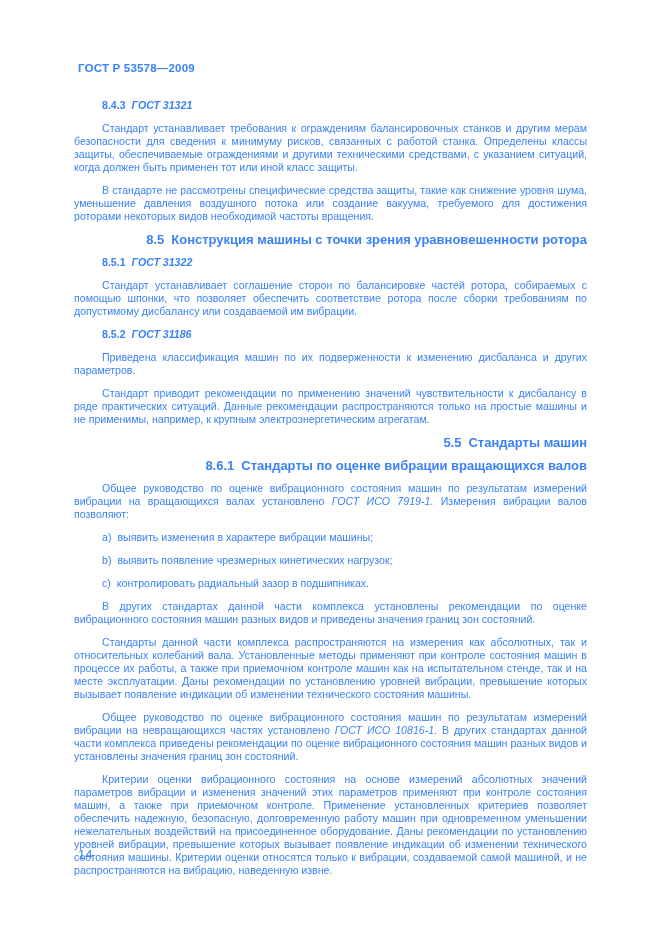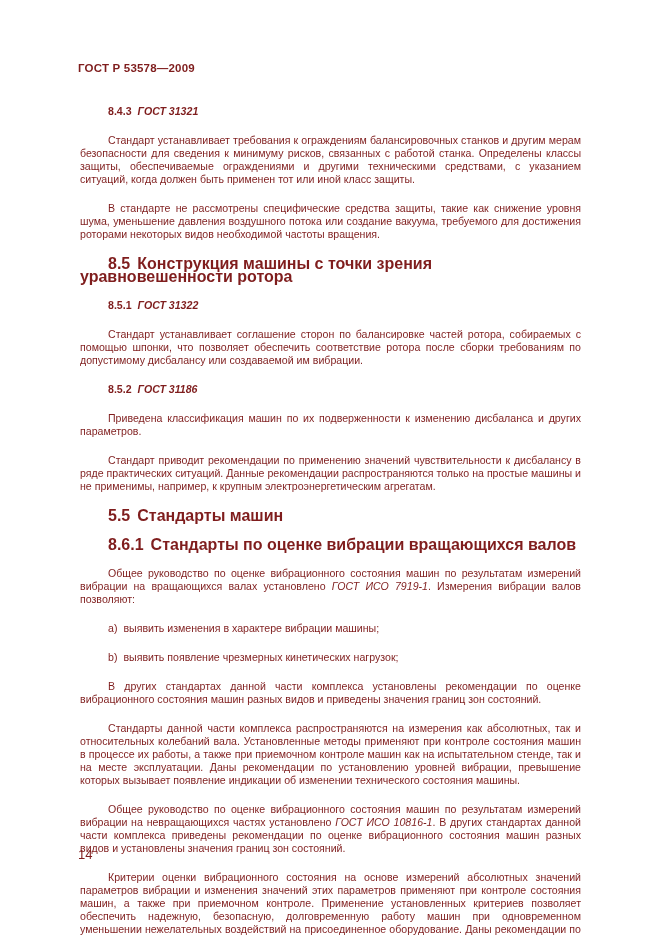--- a/index.html
+++ b/index.html
@@ -7,62 +7,62 @@
     padding: 0;
     background: #ffffff;
   }
   .page {
     position: relative;
     width: 661px;
     height: 936px;
     background: #ffffff;
     overflow: hidden;
     font-family: "Liberation Sans", sans-serif;
-    color: #7f1d1d;
+    color: #3b82f6;
   }
   .doc-header {
     position: absolute;
     top: 62px;
     left: 78px;
     font-size: 11.5px;
     font-weight: bold;
     letter-spacing: 0.2px;
     white-space: nowrap;
   }
   .doc-body {
     position: absolute;
     top: 89px;
     left: 64px;
     width: 533px;
     font-size: 10.6px;
     line-height: 13px;
     text-align: justify;
   }
   .doc-body p {
-    margin: 16px;
+    margin: 10px;
     text-indent: 28px;
   }
   .clause-heading {
     margin: 1px 0 0 0;
     font-weight: bold;
     text-indent: 28px;
     text-align: left;
     line-height: 13px;
   }
   .clause-heading .ref {
     font-style: italic;
     margin-left: 6px;
   }
   .section-heading {
     margin: 7px 0 4px 0;
     font-weight: bold;
     text-indent: 28px;
-    text-align: left;
+    text-align: right;
     line-height: 13px;
-    font-size: 16px;
+    font-size: 13px;
   }
   .section-heading .num {
     margin-right: 7px;
   }
   .list-item {
     margin: 0;
     text-indent: 28px;
   }
   .list-item .marker {
     margin-right: 6px;
@@ -101,20 +101,21 @@
     <p>Приведена классификация машин по их подверженности к изменению дисбаланса и других параметров.</p>
     <p>Стандарт приводит рекомендации по применению значений чувствительности к дисбалансу в ряде практических ситуаций. Данные рекомендации распространяются только на простые машины и не применимы, например, к крупным электроэнергетическим агрегатам.</p>
 
     <p class="section-heading"><span class="num">5.5</span><span>Стандарты машин</span></p>
 
     <p class="section-heading"><span class="num">8.6.1</span><span>Стандарты по оценке вибрации вращающихся валов</span></p>
     <p><span>Общее руководство по оценке вибрационного состояния машин по результатам измерений вибрации на вращающихся валах установлено </span><span class="std-ref">ГОСТ ИСО 7919-1</span><span>. Измерения вибрации валов позволяют:</span></p>
 
     <p class="list-item"><span class="marker">a)</span><span>выявить изменения в характере вибрации машины;</span></p>
     <p class="list-item"><span class="marker">b)</span><span>выявить появление чрезмерных кинетических нагрузок;</span></p>
+    <p class="list-item"><span class="marker">c)</span><span>контролировать радиальный зазор в подшипниках.</span></p>
 
     <p>В других стандартах данной части комплекса установлены рекомендации по оценке вибрационного состояния машин разных видов и приведены значения границ зон состояний.</p>
     <p>Стандарты данной части комплекса распространяются на измерения как абсолютных, так и относительных колебаний вала. Установленные методы применяют при контроле состояния машин в процессе их работы, а также при приемочном контроле машин как на испытательном стенде, так и на месте эксплуатации. Даны рекомендации по установлению уровней вибрации, превышение которых вызывает появление индикации об изменении технического состояния машины.</p>
 
     <p><span>Общее руководство по оценке вибрационного состояния машин по результатам измерений вибрации на невращающихся частях установлено </span><span class="std-ref">ГОСТ ИСО 10816-1</span><span>. В других стандартах данной части комплекса приведены рекомендации по оценке вибрационного состояния машин разных видов и установлены значения границ зон состояний.</span></p>
     <p>Критерии оценки вибрационного состояния на основе измерений абсолютных значений параметров вибрации и изменения значений этих параметров применяют при контроле состояния машин, а также при приемочном контроле. Применение установленных критериев позволяет обеспечить надежную, безопасную, долговременную работу машин при одновременном уменьшении нежелательных воздействий на присоединенное оборудование. Даны рекомендации по установлению уровней вибрации, превышение которых вызывает появление индикации об изменении технического состояния машины. Критерии оценки относятся только к вибрации, создаваемой самой машиной, и не распространяются на вибрацию, наведенную извне.</p>
 
   </div>
 
   <div class="doc-footer">

